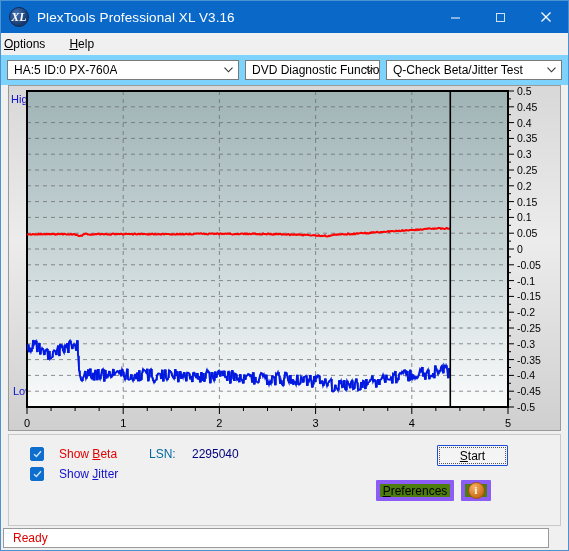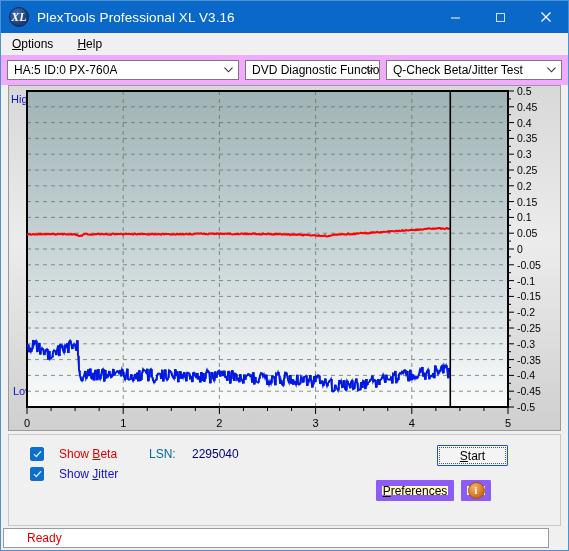--- a/index.html
+++ b/index.html
@@ -36,29 +36,29 @@
   }
   .win-btns{position:absolute;right:0;top:0;height:32px;display:flex;}
   .win-btn{
     width:45px;height:32px;display:flex;align-items:center;justify-content:center;
     color:#fff;font-size:13px;
   }
   .win-btn svg{display:block;}
   
   .menubar{
     height:22px;flex:0 0 22px;background:#f0f0f0;
-    display:flex;align-items:center;padding-left:8px;gap:18px;
+    display:flex;align-items:center;padding-left:0;gap:18px;
     font-size:12px;color:#000;
   }
   .menu-item{padding:2px 3px;cursor:default;}
   .menu-item u{text-decoration:underline;}
   
   .toolbar{
     height:30px;flex:0 0 30px;display:flex;align-items:center;
-    padding:0 6px;gap:6px;background:#f0abfc;
+    padding:0 6px;gap:6px;background:#7dd3fc;
   }
   .combo{
     height:20px;background:#fff;border:1px solid #7a7a7a;
     display:flex;align-items:center;box-sizing:border-box;
     font-size:12px;color:#000;padding-left:6px;position:relative;
   }
   .combo .lbl{white-space:nowrap;overflow:hidden;}
   .combo .arrow{
     position:absolute;right:5px;top:0;bottom:0;
     display:flex;align-items:center;
@@ -98,21 +98,21 @@
     border-radius:2px;display:flex;align-items:center;justify-content:center;
     flex:0 0 auto;
   }
   .checkbox svg{display:block;}
   .chk-label-beta{color:#e00000;}
   .chk-label-jitter{color:#1111cc;}
   .chk-label u{text-decoration:underline;}
   #lsn-label{position:absolute;left:140px;top:12px;font-size:12px;color:#0369a1;}
   #lsn-value{position:absolute;left:183px;top:12px;font-size:12px;color:#00007a;}
   .btn{
-    position:absolute;background:#fef9c3;border:6px solid #8b5cf6;
+    position:absolute;background:#4d7c0f;border:4px solid #8b5cf6;
     font-size:12px;color:#000;display:flex;align-items:center;justify-content:center;
     box-sizing:border-box;border-radius:1px;
   }
   .btn u{text-decoration:underline;}
   #btn-start{
     left:428px;top:10px;width:71px;height:21px;
     border:1px solid #1d4ed8;background:#f4f4f4;
     box-shadow:0 0 0 1px #f4f4f4 inset;
     text-decoration:underline;
   }
@@ -129,21 +129,21 @@
     background:radial-gradient(circle at 35% 28%,#f7b266,#c86a14 75%);
     border:1px solid #a2520c;
     display:flex;align-items:center;justify-content:center;
     color:#fff;font-size:10px;font-weight:bold;
     font-family:"Liberation Serif",serif;line-height:1;
   }
   
   .statusbar{
     flex:0 0 20px;height:20px;margin:2px 19px 2px 2px;
     background:#ffffff;border:1px solid #9a9a9a;
-    display:flex;align-items:center;padding-left:23px;
+    display:flex;align-items:center;padding-left:9px;
     font-size:12px;color:#e00000;box-sizing:border-box;
   }
 </style>
 </head>
 <body>
 
 <div class="app">
 
   <div class="titlebar">
     <div class="app-icon">XL</div>

